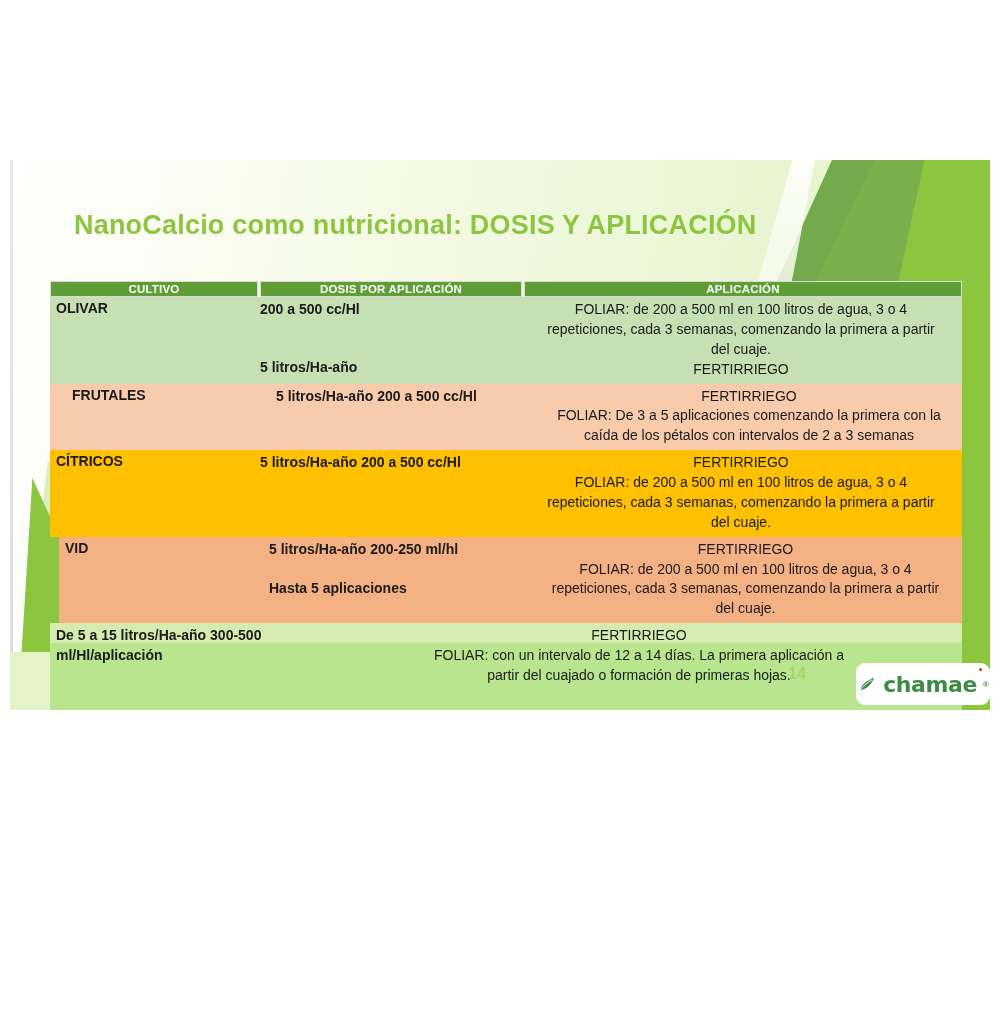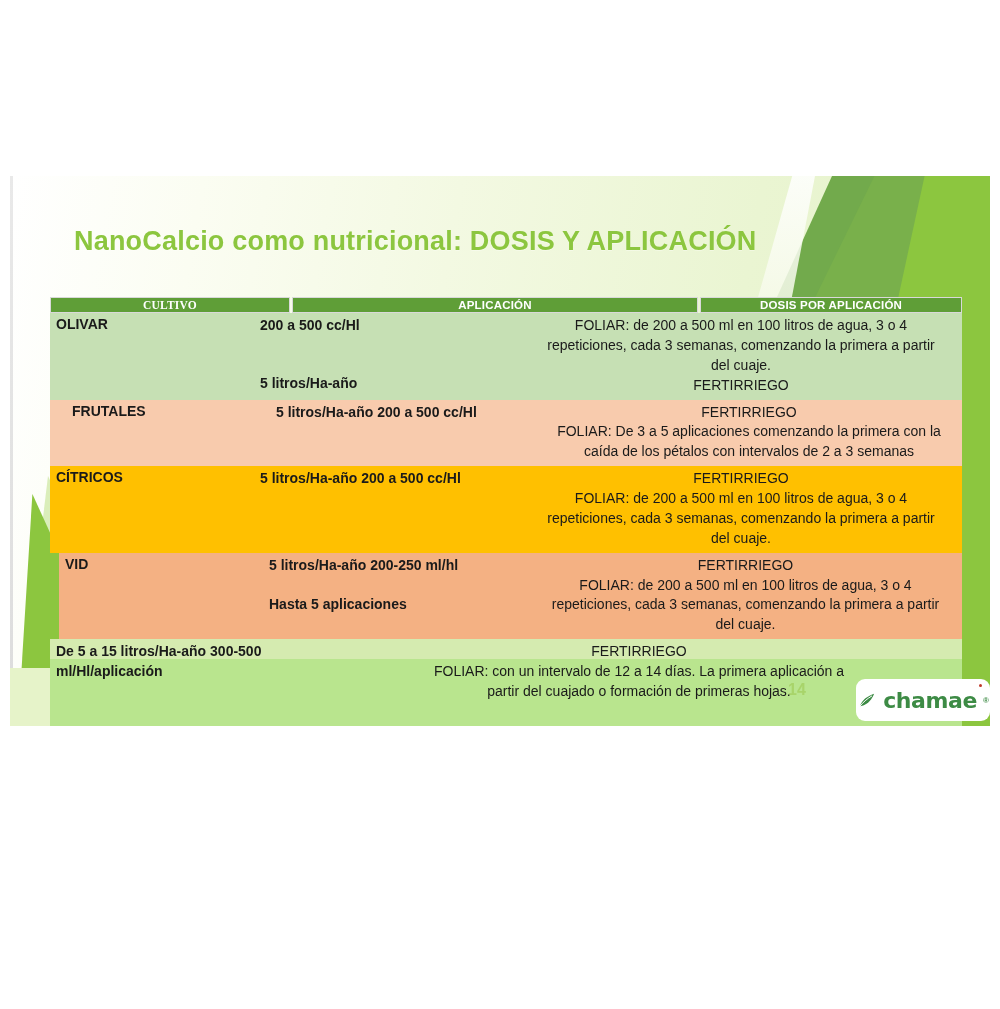--- a/index.html
+++ b/index.html
@@ -2,21 +2,21 @@
 <html><head>
 <meta charset="utf-8">
 <style>
   html,body{margin:0;padding:0;background:#ffffff;}
   body{width:1000px;height:1009px;font-family:"Liberation Sans",sans-serif;-webkit-font-smoothing:antialiased;}
 
   .canvas{position:relative;width:1000px;height:1009px;background:#ffffff;overflow:hidden;}
 
   
   .slide{
-    position:absolute;left:10px;top:176px;width:980px;height:550px;
+    position:absolute;left:10px;top:160px;width:980px;height:550px;
     overflow:hidden;
     background:
       linear-gradient(100deg,#ffffff 0%,#fbfdf2 18%,#f3f9e2 42%,#eaf5d2 70%,#e4f2c8 100%);
   }
   .slide-left-edge{
     position:absolute;left:0;top:0;width:3px;height:100%;
     background:linear-gradient(180deg,#e9e9e9,#dcdcdc);
   }
 
   
@@ -91,21 +91,21 @@
   
   .table{
     position:absolute;left:40px;top:121px;width:912px;
   }
   .thead{display:flex;height:16px;}
   .th{
     background:#5f9e37;color:#ffffff;font-size:11.5px;font-weight:bold;
     display:flex;align-items:center;justify-content:center;
     border:1px solid #d9d9d9;box-sizing:border-box;letter-spacing:.2px;
   }
-  .th.c1{width:240px;font-family:Liberation Serif, serif;}
+  .th.c1{width:208px;}
   .th.c2{width:262px;margin-left:2px;}
   .th.c3{flex:1;margin-left:2px;}
 
   .trow{display:flex;box-sizing:border-box;}
   .cell{box-sizing:border-box;padding:3px 6px 4px 6px;font-size:14px;color:#1a1a1a;}
   .c-cultivo{width:204px;font-weight:bold;}
   .c-dosis{width:264px;text-align:left;font-weight:bold;}
   .c-aplic{flex:1;padding-left:8px;}
   .c-aplic .ln{line-height:1.42;text-align:center;}
   .c-dosis .ln{line-height:1.42;}
@@ -169,22 +169,22 @@
     <div class="shape sh-tr-white"></div>
     <div class="shape sh-right-band-2"></div>
     <div class="shape sh-right-band"></div>
 
     <div class="title">NanoCalcio como nutricional: DOSIS Y APLICACIÓN</div>
 
     <div class="table">
 
       <div class="thead">
         <div class="th c1">CULTIVO</div>
+        <div class="th c2">DOSIS POR APLICACIÓN</div>
         <div class="th c3">APLICACIÓN</div>
-        <div class="th c2">DOSIS POR APLICACIÓN</div>
       </div>
 
       <div class="trow r-green">
         <div class="cell c-cultivo">OLIVAR</div>
         <div class="cell c-dosis">
           <span class="ln">200 a 500 cc/Hl</span>
           <span class="sp"></span>
           <span class="sp"></span>
           <span class="ln">5 litros/Ha-año</span>
         </div>

